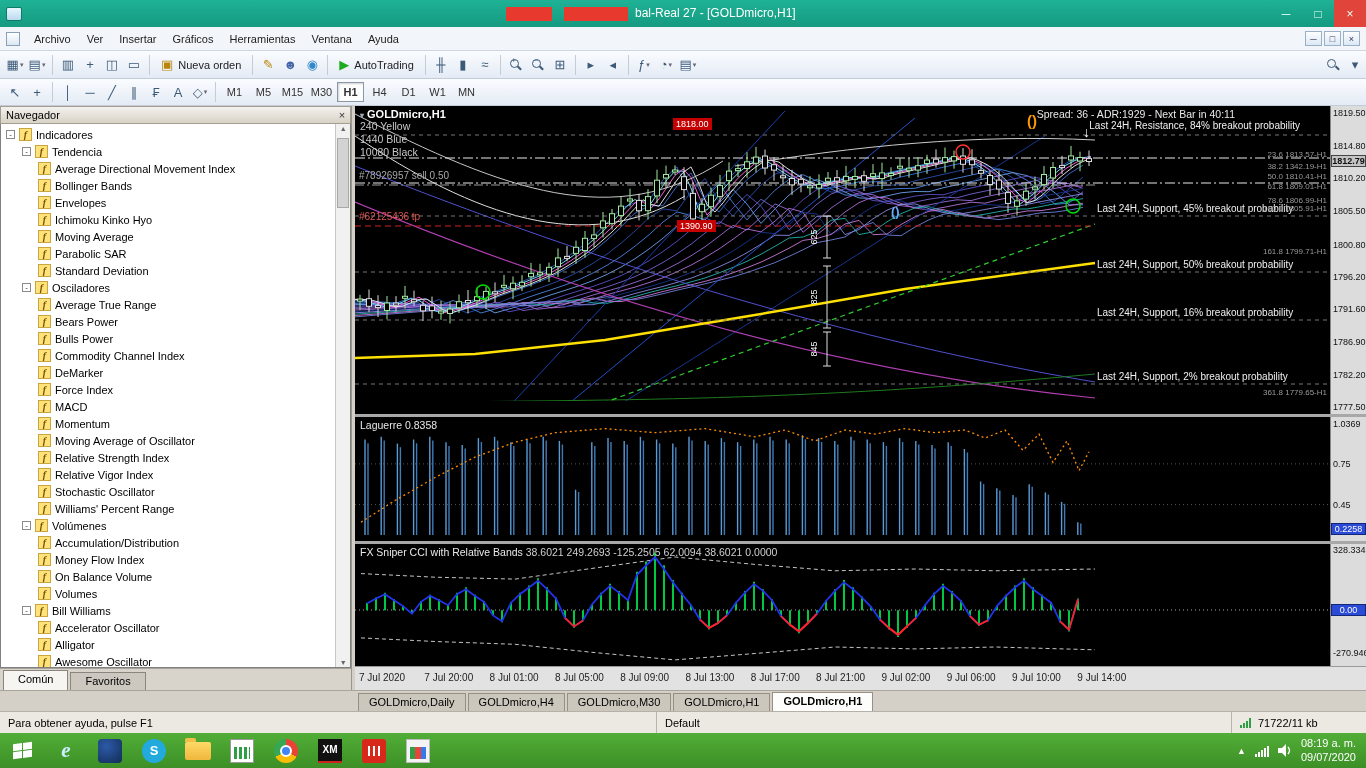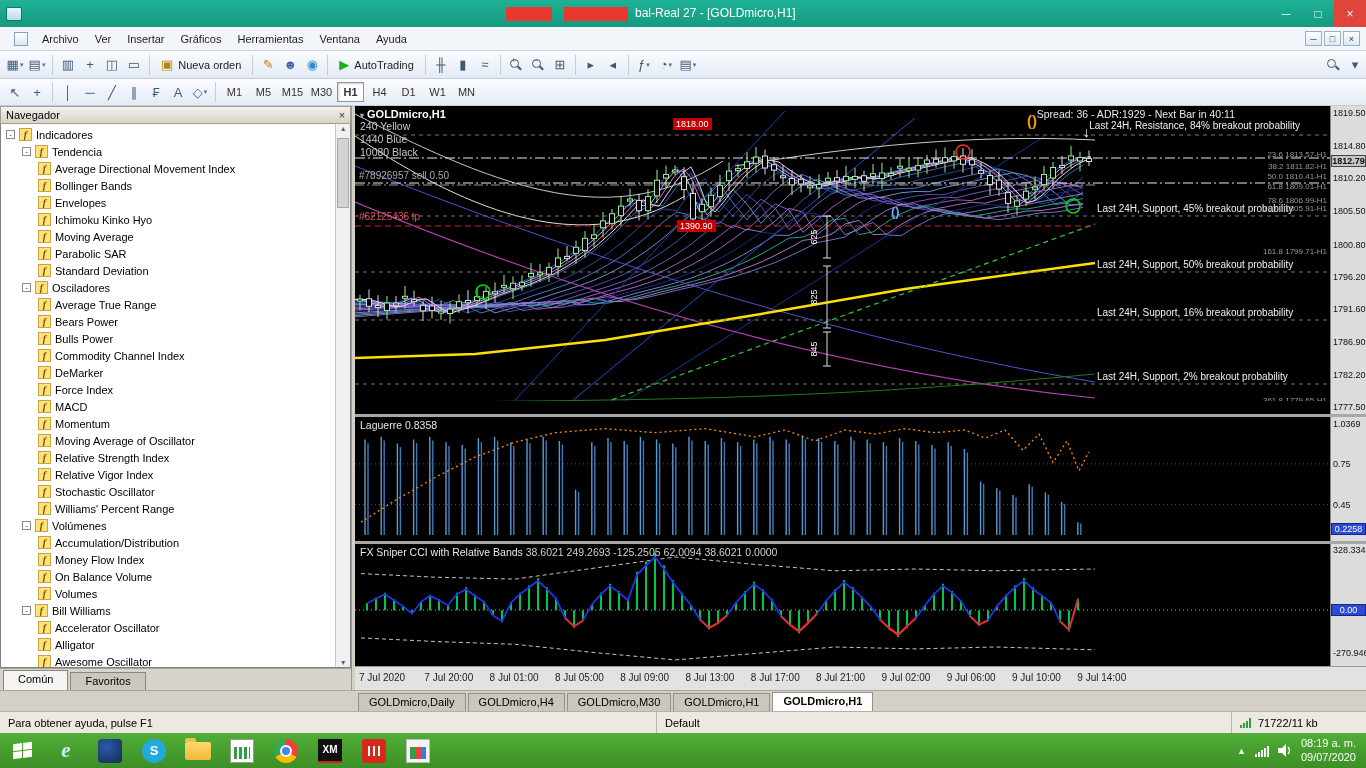--- a/index.html
+++ b/index.html
@@ -10,21 +10,21 @@
   .titlebar{height:27px;background:linear-gradient(#1fb296,#149a80);display:flex;align-items:center;color:#fff;}
   .title-icon{width:16px;height:14px;margin:0 6px;background:#fff;border-radius:2px;
       background:linear-gradient(#e8f6ff,#bcd9ef);border:1px solid #0d7a66;}
   .title-center{flex:1;text-align:center;font-size:12px;white-space:nowrap;overflow:hidden;}
   .redact{display:inline-block;height:14px;background:#e8392f;vertical-align:middle;margin:0 4px;}
   .redact.r1{width:46px;} .redact.r2{width:64px;}
   .win-btns{display:flex;height:100%;}
   .win-btn{width:32px;height:100%;display:flex;align-items:center;justify-content:center;font-size:12px;color:#eafff8;}
   .win-btn.close{background:#e0443a;}
   
-  .menubar{height:24px;background:#f2f5f9;border-bottom:1px solid #cfd6df;display:flex;align-items:center;padding-left:12px;}
+  .menubar{height:24px;background:#f2f5f9;border-bottom:1px solid #cfd6df;display:flex;align-items:center;padding-left:4px;}
   .doc-icon{width:14px;height:14px;border:1px solid #8aa0b8;background:linear-gradient(#fff,#dbe7f2);margin:0 6px 0 2px;}
   .menu-item{padding:3px 8px;color:#222;}
   .mdi-btns{margin-left:auto;display:flex;gap:2px;padding-right:6px;}
   .mdi-btn{width:17px;height:15px;border:1px solid #9ab0c6;background:linear-gradient(#fdfeff,#dce8f4);
       display:flex;align-items:center;justify-content:center;font-size:9px;color:#335;}
   
   .toolbar{background:linear-gradient(#fafcff,#e4ebf5);border-bottom:1px solid #c3ccd8;display:flex;align-items:center;padding-left:4px;}
   .toolbar.r1{height:28px;}
   .toolbar.r2{height:27px;}
   .tb-icon{min-width:22px;height:22px;display:inline-flex;align-items:center;justify-content:center;color:#3c5a78;}
@@ -684,27 +684,27 @@
           <div class="level-label" style="top: 14px; right: 30px;">Last 24H, Resistance, 84% breakout probability</div>
               <div class="level-label" style="top: 97px; left: 742px;">Last 24H, Support, 45% breakout probability</div>
               <div class="level-label" style="top: 153px; left: 742px;">Last 24H, Support, 50% breakout probability</div>
               <div class="level-label" style="top: 201px; left: 742px;">Last 24H, Support, 16% breakout probability</div>
               <div class="level-label" style="top: 265px; left: 742px;">Last 24H, Support, 2% breakout probability</div>
               <div class="order-label" style="top: 64px; color: rgb(168, 168, 168);">#78926957 sell 0.50</div>
               <div class="order-label" style="top: 105px; color: rgb(224, 85, 85);">#62125436 tp</div>
               <div class="price-tag" style="left: 318px; top: 12px;">1818.00</div>
               <div class="price-tag" style="left: 322px; top: 114px;">1390.90</div>
               <div class="fib-label" style="top: 44px;">23.6 1813.57-H1</div>
-              <div class="fib-label" style="top: 56px;">38.2 1811.82-H1</div>
+              <div class="fib-label" style="top: 56px;">38.2 1342.19-H1</div>
               <div class="fib-label" style="top: 66px;">50.0 1810.41-H1</div>
               <div class="fib-label" style="top: 76px;">61.8 1809.01-H1</div>
               <div class="fib-label" style="top: 90px;">78.6 1806.99-H1</div>
               <div class="fib-label" style="top: 98px;">100.0 1805.91-H1</div>
               <div class="fib-label" style="top: 141px;">161.8 1799.71-H1</div>
-              <div class="fib-label" style="top: 282px; margin-top: 8px;">361.8 1779.65-H1</div>
+              <div class="fib-label" style="top: 282px;">361.8 1779.65-H1</div>
               <span class="decor" style="left: 672px; top: 6px; color: rgb(255, 153, 0); font-size: 15px;">()</span>
               <span class="decor" style="left: 728px; top: 18px; color: rgb(255, 255, 255); font-size: 14px;">↓</span>
               <span class="decor" style="left: 536px; top: 98px; color: rgb(102, 170, 255); font-size: 13px;">()</span>
             </div>
         </div>
         <div class="scale" style="height:308px;" id="main-scale">
             <div class="scale-label" style="top: 2px;">1819.50</div>
             <div class="scale-label" style="top: 35px;">1814.80</div>
             <div class="scale-label boxed" style="top: 49px;">1812.79</div>
             <div class="scale-label" style="top: 67px;">1810.20</div>

